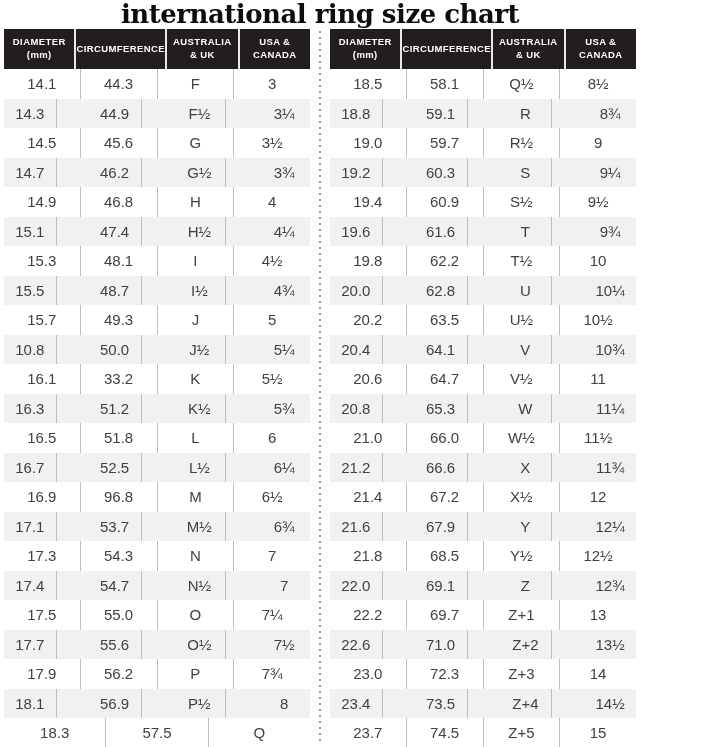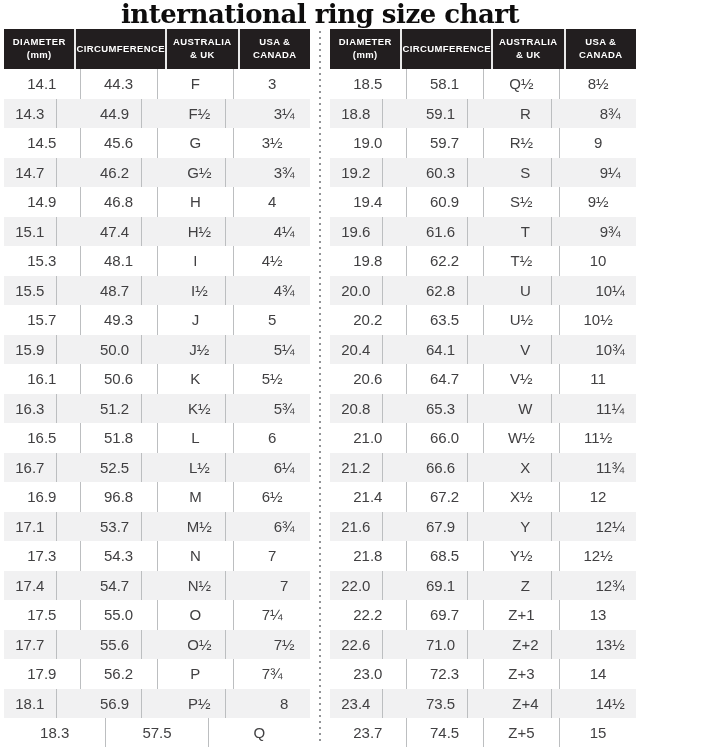--- a/index.html
+++ b/index.html
@@ -142,28 +142,28 @@
             <div class="tcell">I½</div>
             <div class="tcell">4¾</div>
           </div>
           <div class="trow">
             <div class="tcell">15.7</div>
             <div class="tcell">49.3</div>
             <div class="tcell">J</div>
             <div class="tcell">5</div>
           </div>
           <div class="trow alt">
-            <div class="tcell">15.9</div>
+            <div class="tcell">10.8</div>
             <div class="tcell">50.0</div>
             <div class="tcell">J½</div>
             <div class="tcell">5¼</div>
           </div>
           <div class="trow">
             <div class="tcell">16.1</div>
-            <div class="tcell">50.6</div>
+            <div class="tcell">33.2</div>
             <div class="tcell">K</div>
             <div class="tcell">5½</div>
           </div>
           <div class="trow alt">
             <div class="tcell">16.3</div>
             <div class="tcell">51.2</div>
             <div class="tcell">K½</div>
             <div class="tcell">5¾</div>
           </div>
           <div class="trow">

